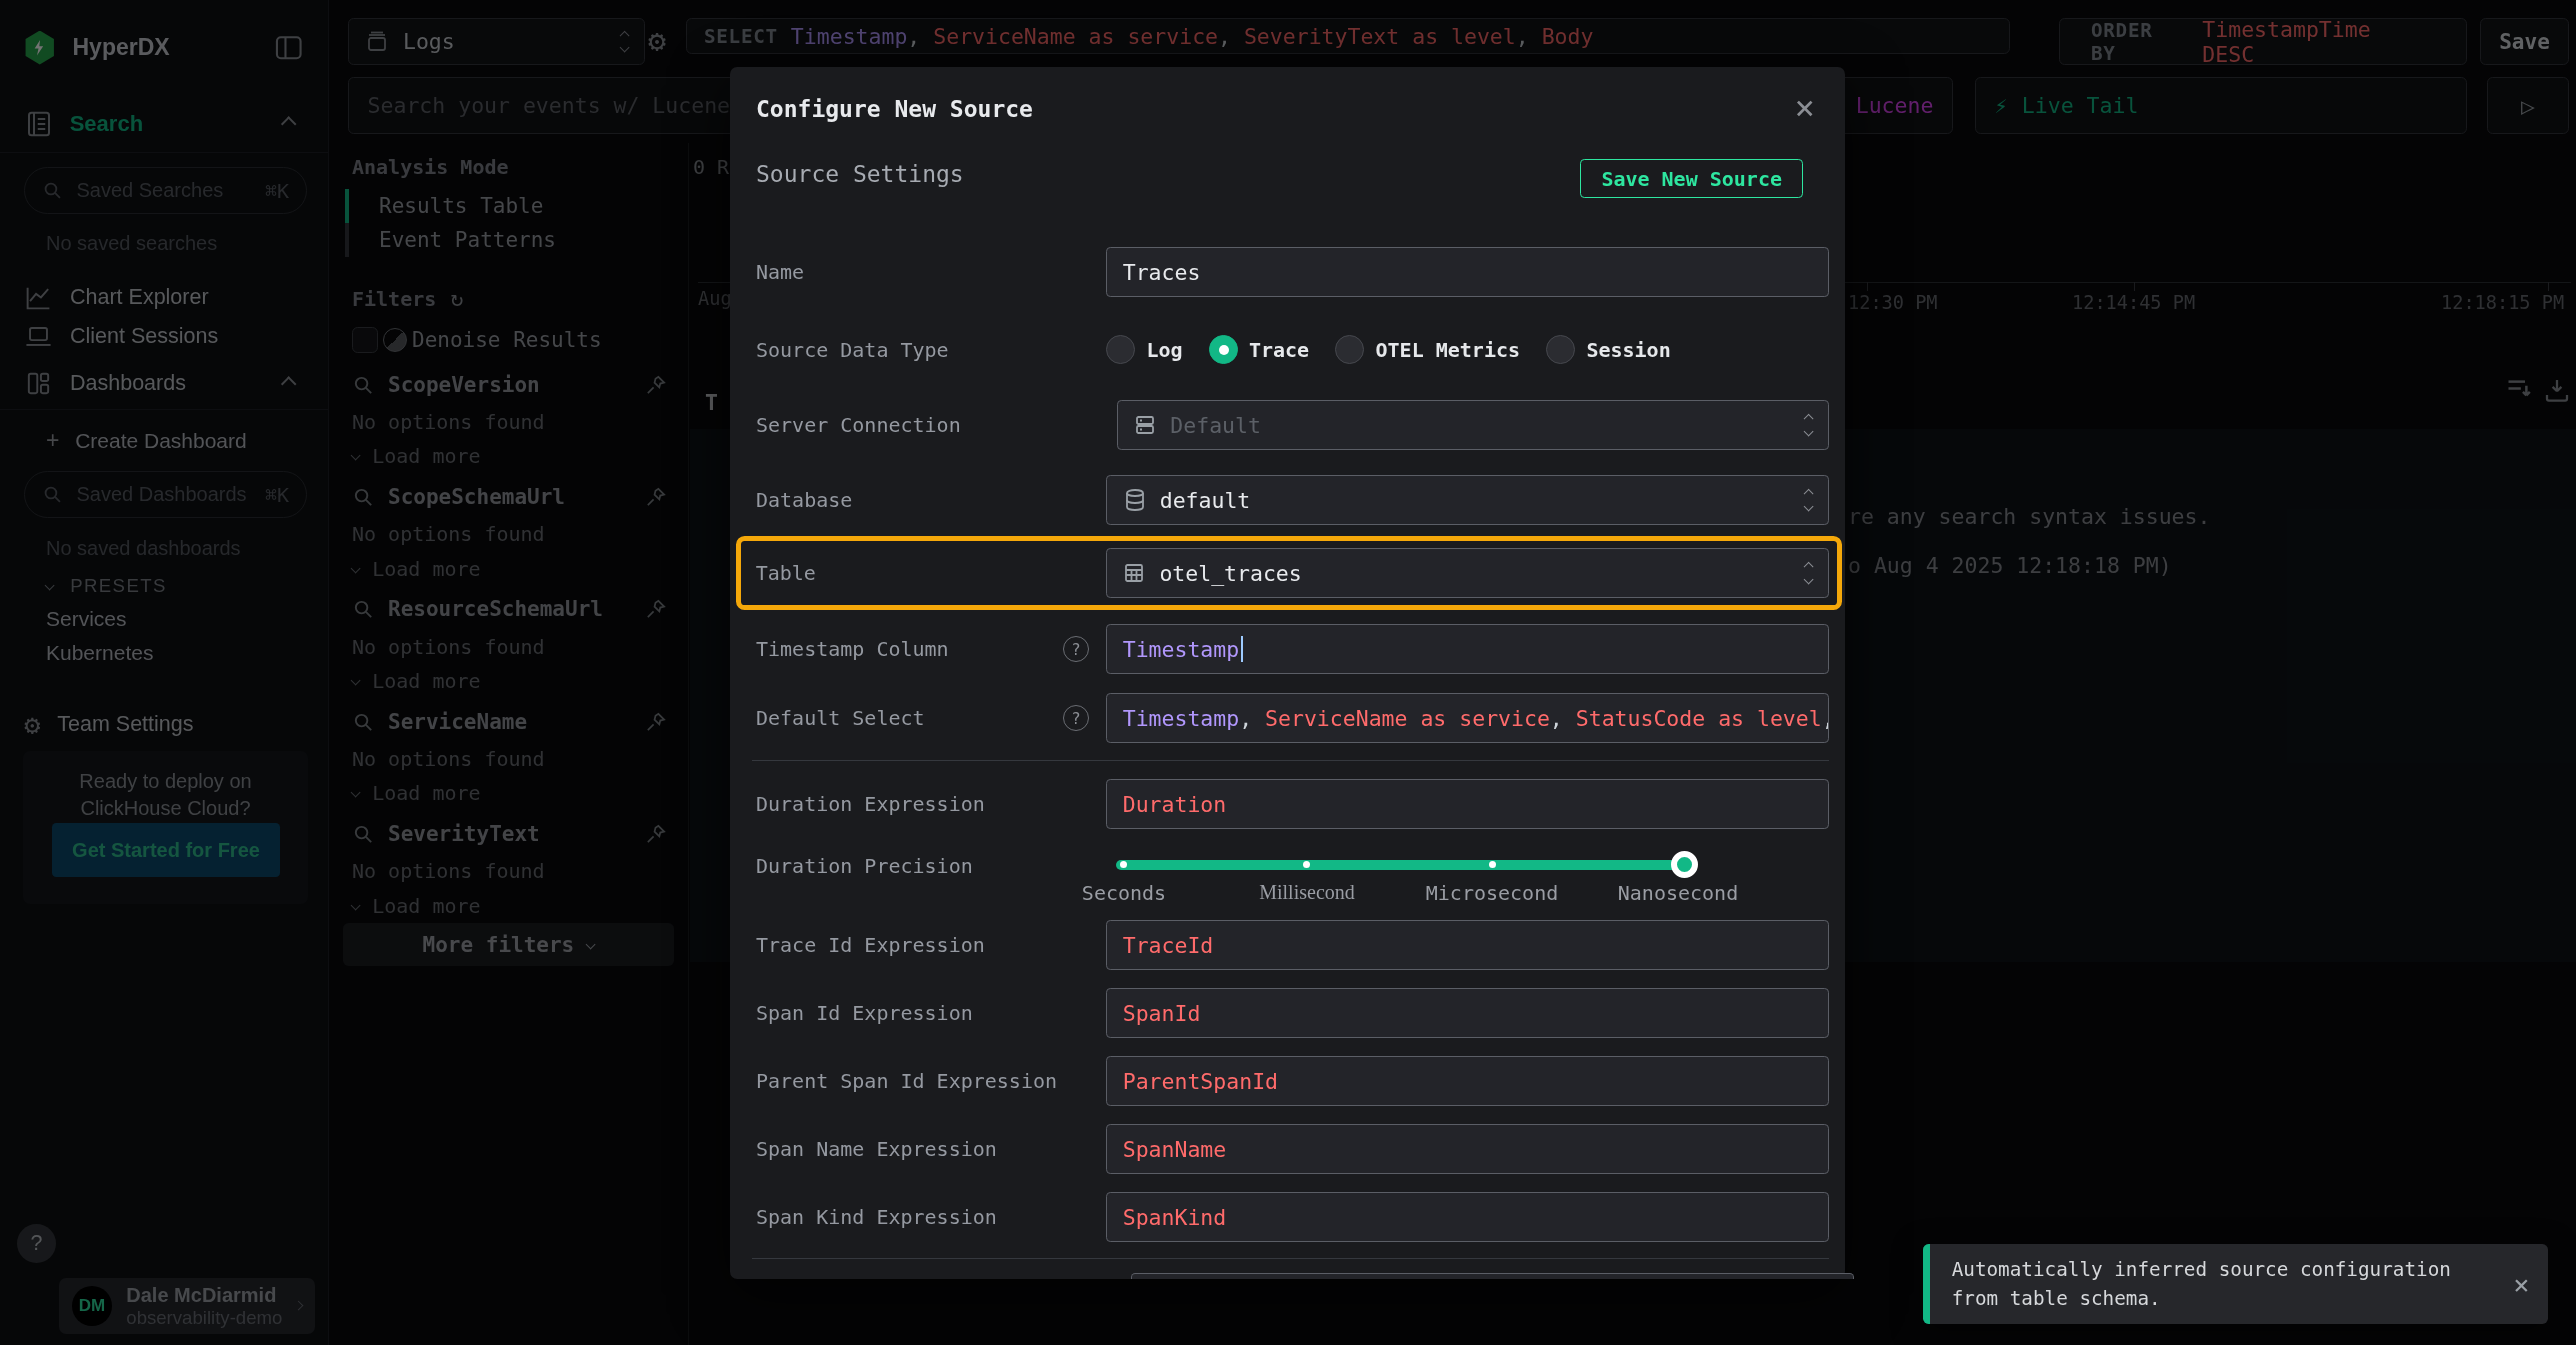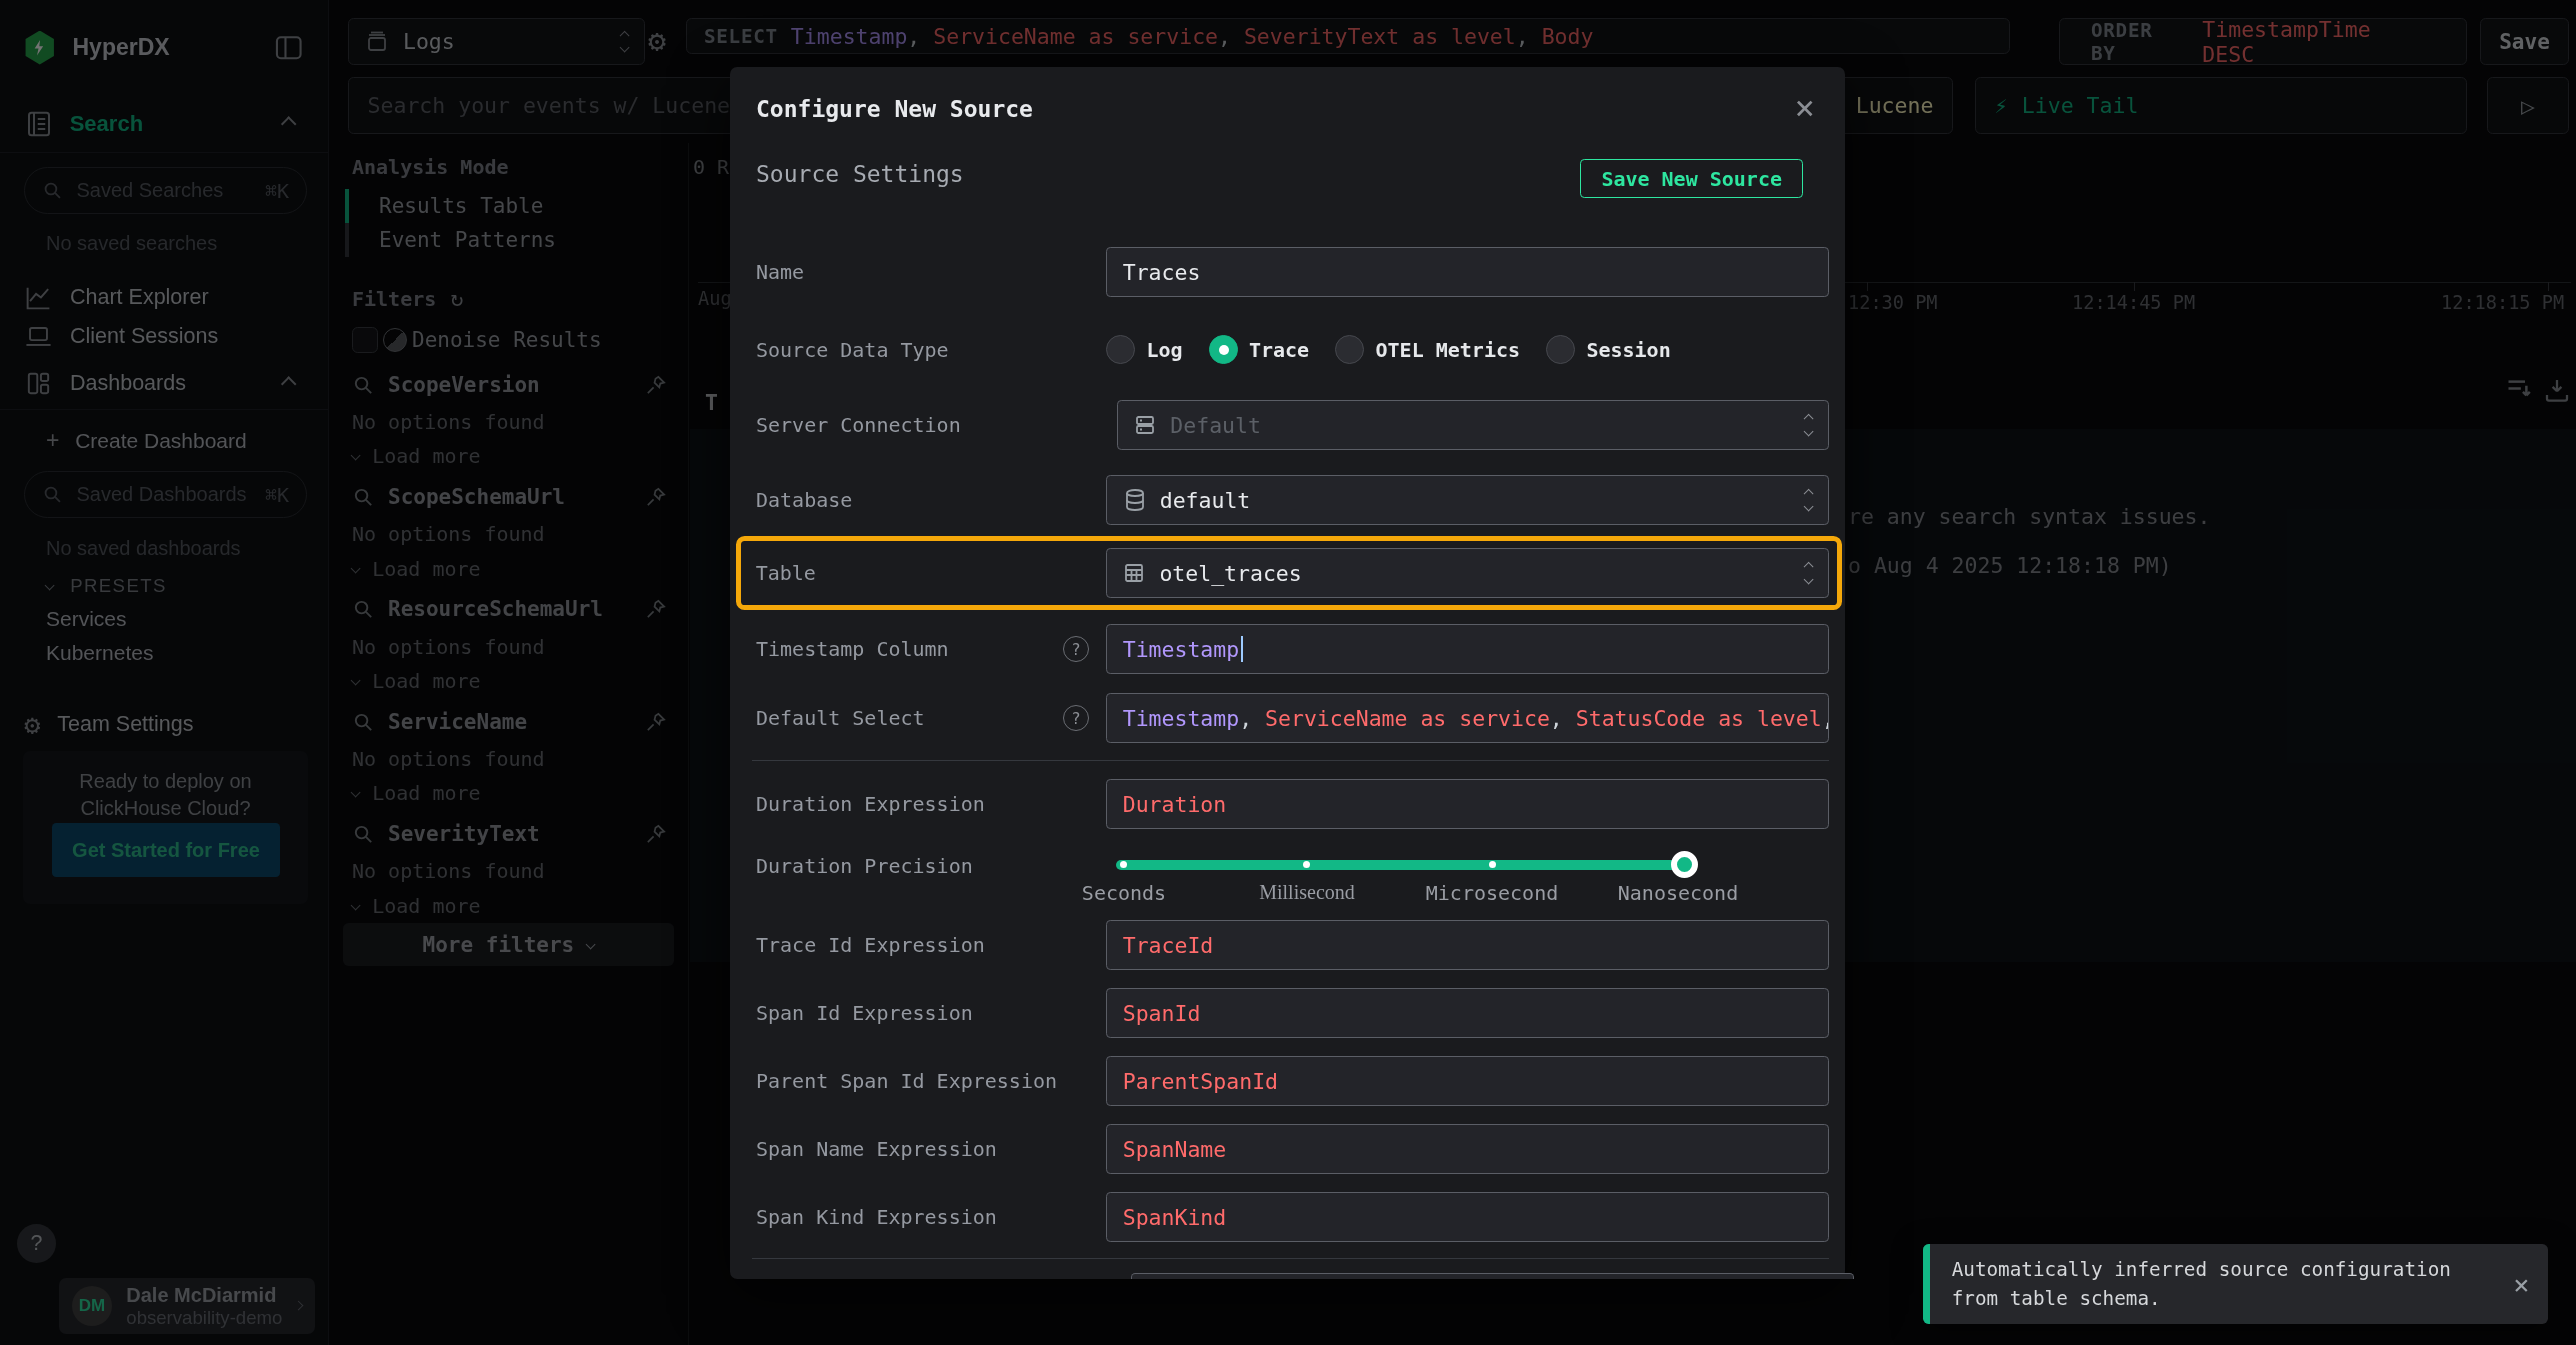--- a/index.html
+++ b/index.html
@@ -30,21 +30,21 @@
   .chv { display:inline-block; width:11.4px; height:11.4px; border-right:2.1px solid currentColor; border-bottom:2.1px solid currentColor; }
   .chv.up { transform:rotate(-135deg); }
   .chv.down { transform:rotate(45deg); }
   .chv.right { transform:rotate(-45deg); }
   .chv.sm { width:7.2px; height:7.2px; border-width:1.4px; }
   .promo-card { position:absolute; left:23px; top:751px; width:285px; height:153px; background:#15181c; border-radius:7.2px; }
   .promo-text { color:#8d9197; font-size:20px; text-align:center; }
   .promo-btn { position:absolute; left:29px; top:72px; width:228px; height:54px; background:#0c4a6e; border-radius:4.3px; color:#2fbf8f; font-weight:bold; font-size:20px; display:flex; align-items:center; justify-content:center; }
   .help-circle { position:absolute; left:17px; top:1224px; width:39px; height:39px; border-radius:50%; background:#34373c; color:#b9bdc3; font-size:21.5px; display:flex; align-items:center; justify-content:center; }
   .user-card { position:absolute; left:59px; top:1278px; width:256px; height:56px; background:#26282d; border-radius:7.2px; display:flex; align-items:center; padding:0 13px; }
-  .avatar { width:40px; height:40px; border-radius:50%; background:#404040; color:#2fe0a0; font-weight:bold; font-size:17px; display:flex; align-items:center; justify-content:center; }
+  .avatar { width:40px; height:40px; border-radius:50%; background:#000000; color:#2fe0a0; font-weight:bold; font-size:17px; display:flex; align-items:center; justify-content:center; }
 
   
   .tbox { position:absolute; background:#121417; border:1.4px solid #33363c; border-radius:5.7px; display:flex; align-items:center; color:#c6c9cf; }
   .kw { color:#848a92; font-weight:bold; font-size:19.3px; letter-spacing:0.7px; }
   .seg-purple { color:#b197fc; }
   .seg-red { color:#ff6b6b; }
   .seg-plain { color:#ced4da; }
   .updown { margin-left:auto; display:flex; flex-direction:column; gap:5px; color:#8b8e94; }
   .mono30 { font-size:21.5px; }
 
@@ -234,21 +234,21 @@
       <span class="mono30 seg-red">TimestampTime DESC</span>
     </div>
 
     <div class="tbox" style="left:2480px; top:18px; width:89px; height:47px; justify-content:center;">
       <span style="font-size:21px; font-weight:bold; color:#d6d9dd;">Save</span>
     </div>
 
     <div class="tbox" style="left:348px; top:77px; width:1605px; height:57px; padding:0 18.6px; background:#101214;">
       <span style="color:#5d6067; font-size:21.5px;">Search your events w/ Lucene ex.</span>
       <span style="margin-left:auto; color:#3f434a; font-size:21.5px;">|</span>
-      <span style="margin-left:14px; color:#fef9c3; font-size:21.5px;">Lucene</span>
+      <span style="margin-left:14px; color:#d946ef; font-size:21.5px;">Lucene</span>
     </div>
     <div class="tbox" style="left:1975px; top:77px; width:492px; height:57px; padding:0 18.6px; background:#101214;">
       <span style="color:#12b886; font-size:21.5px;">⚡</span>
       <span style="margin-left:14.3px; color:#12b886; font-size:21.5px;">Live Tail</span>
     </div>
     <div class="tbox" style="left:2487px; top:77px; width:82px; height:57px; justify-content:center; background:#101214;">
       <span style="color:#9aa0a6; font-size:23px;">▷</span>
     </div>
 
     <div class="abs" style="left:688px; top:143px; width:1.4px; height:1202px; background:#1b1d21;"></div>

